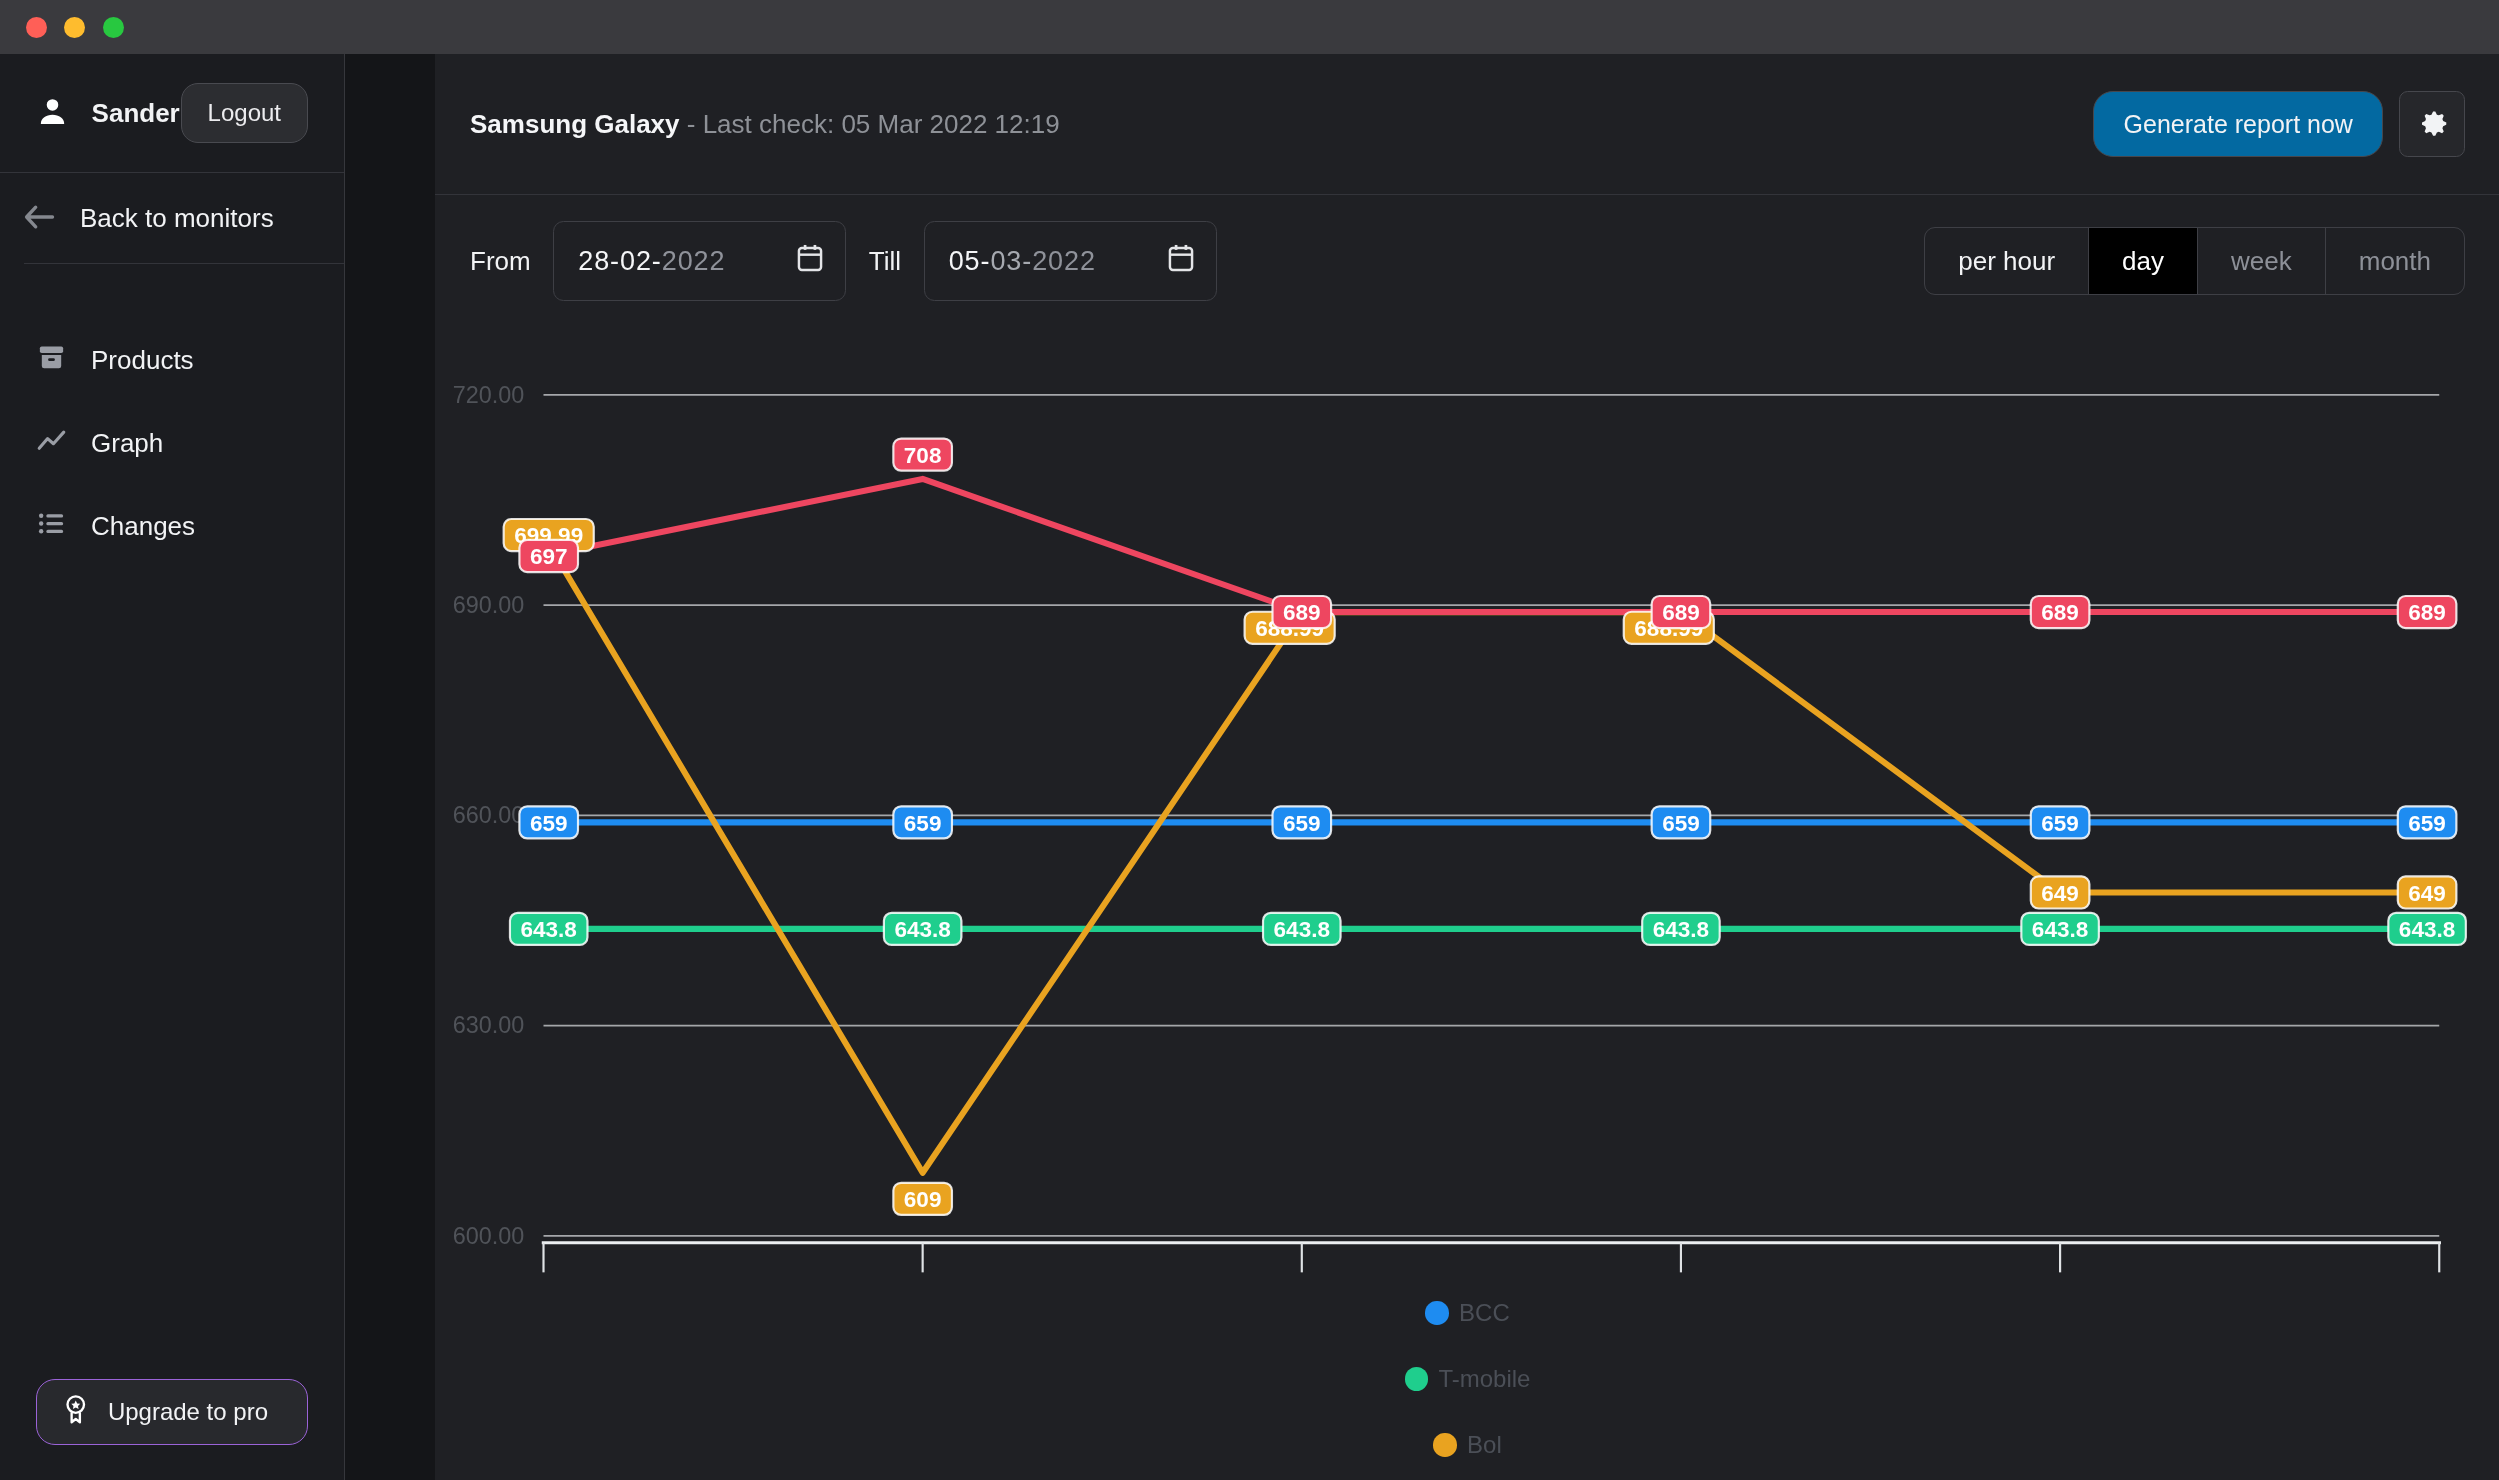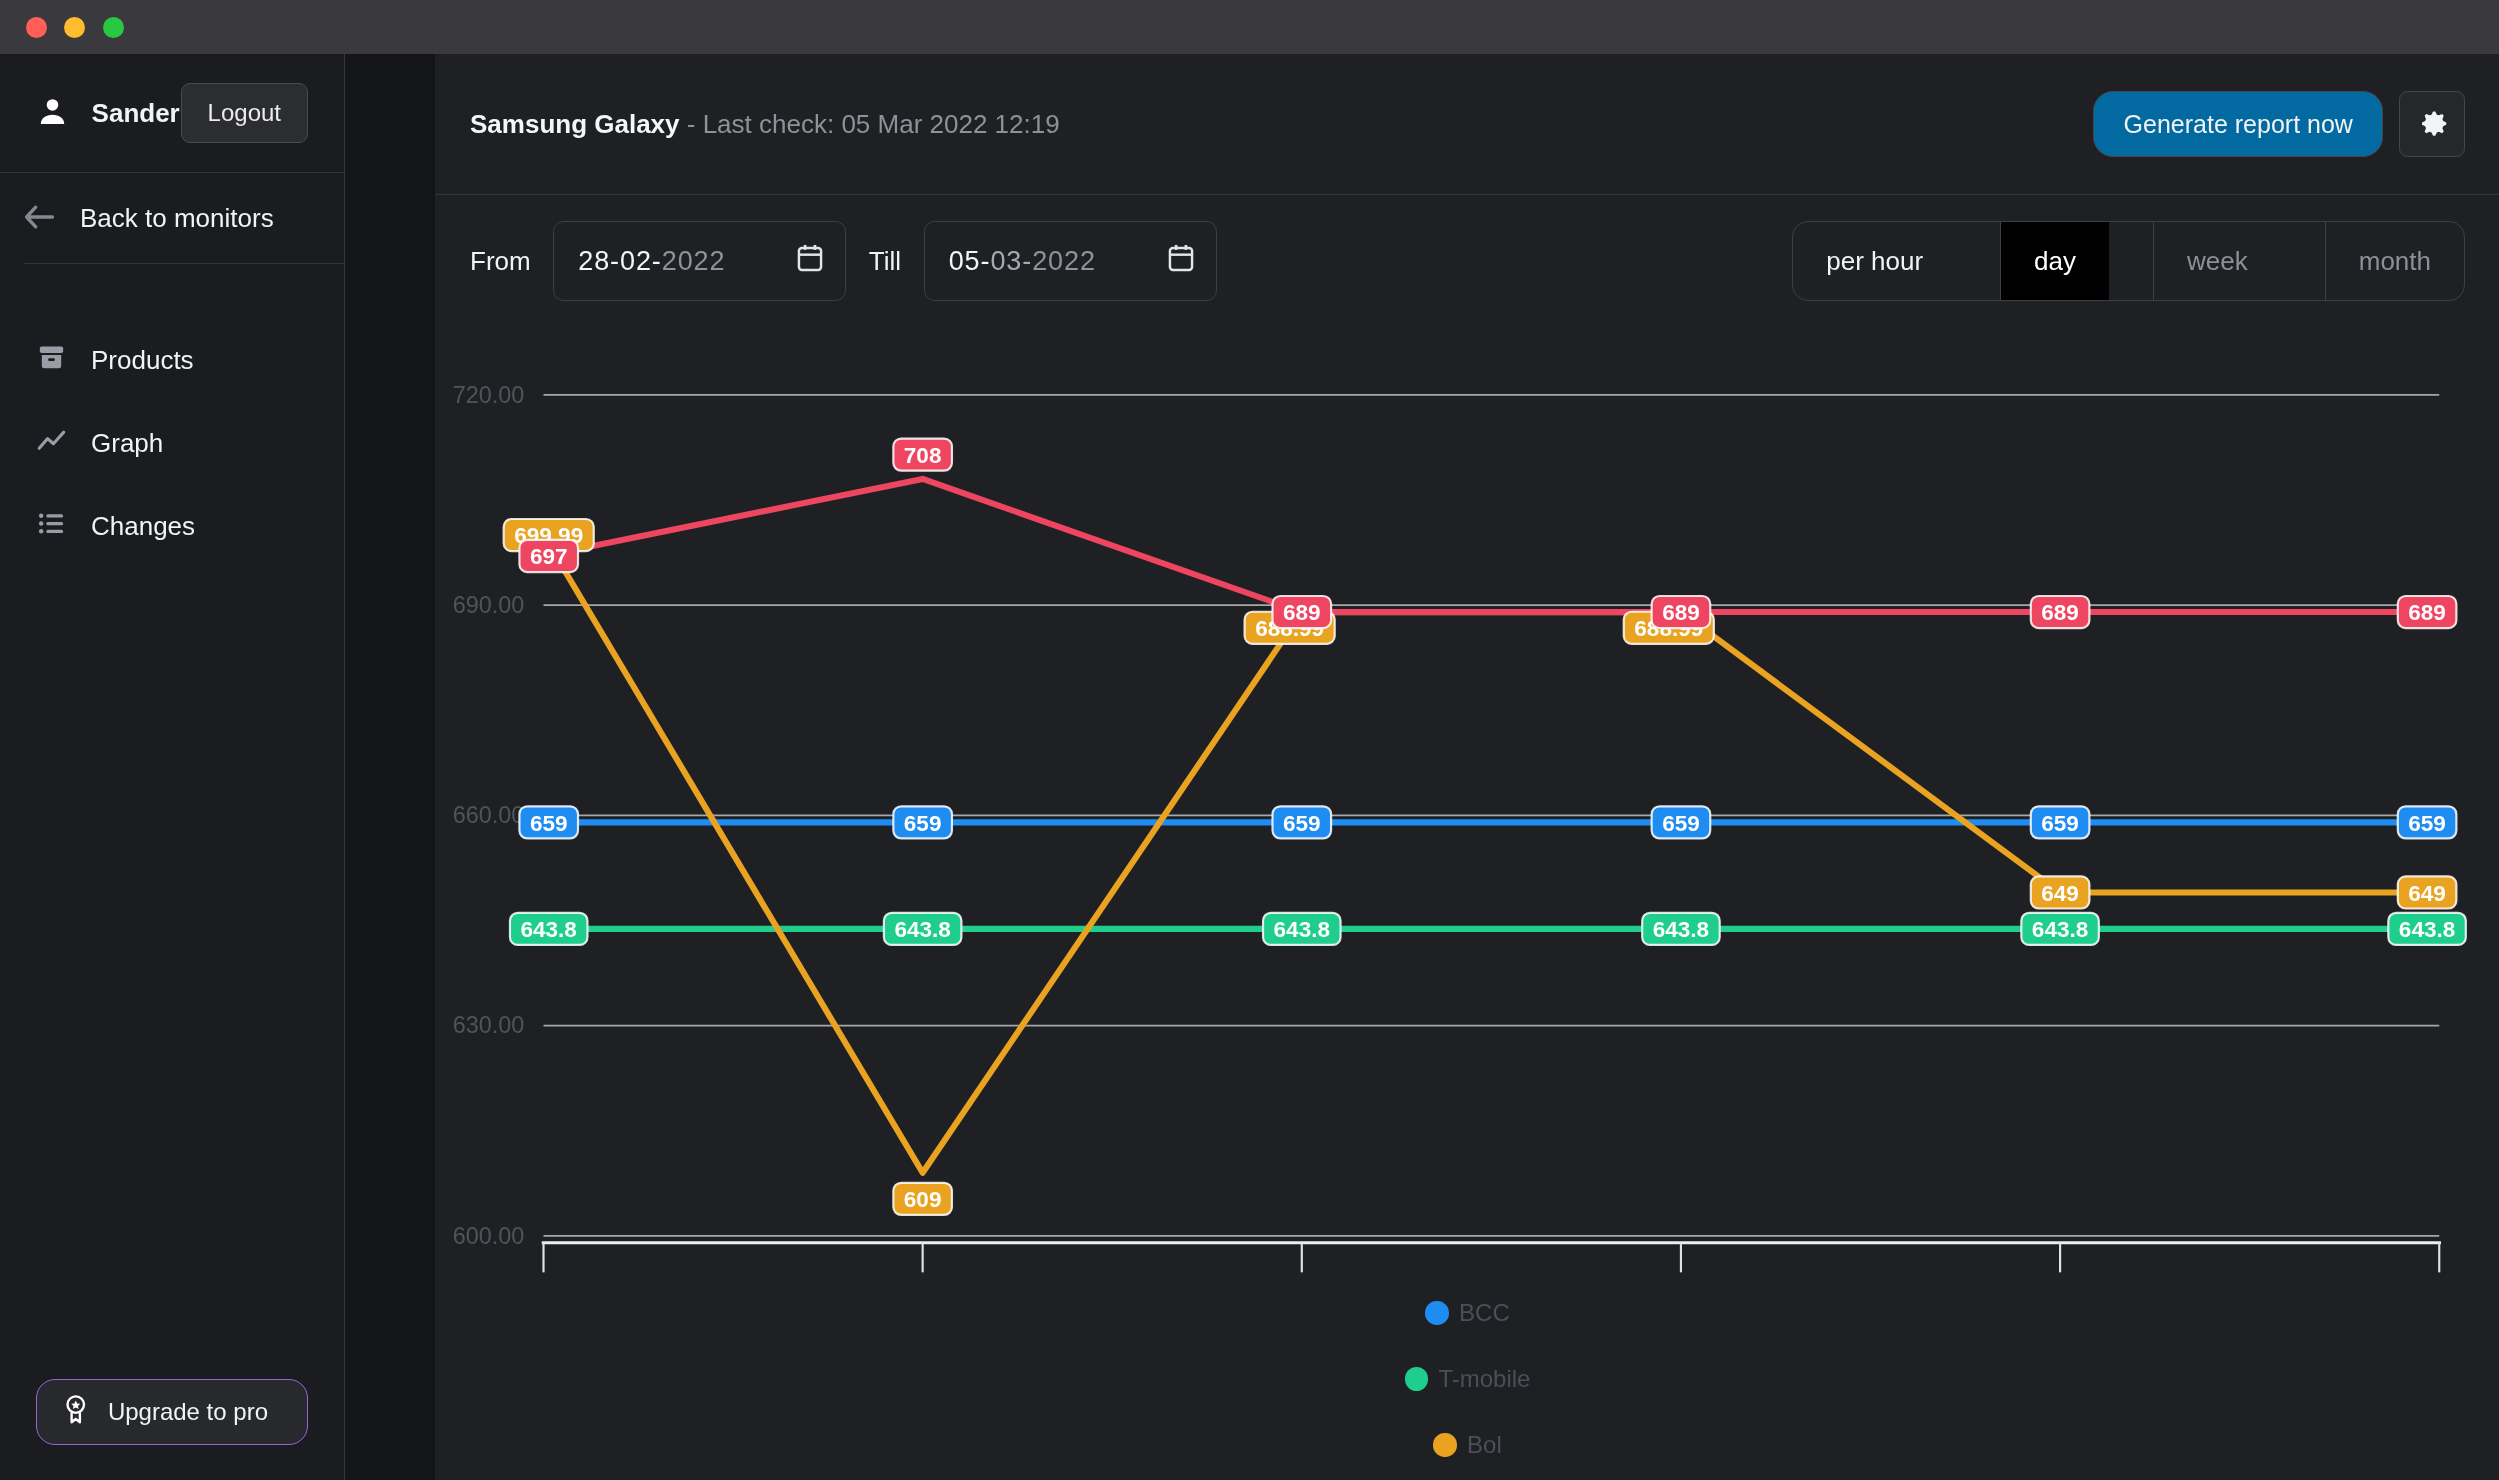--- a/index.html
+++ b/index.html
@@ -8,21 +8,21 @@
   .titlebar { position:absolute; left:0; top:0; width:2500px; height:54px; background:#3a3a3e; }
   .dots { position:absolute; left:26px; top:16.5px; display:flex; gap:17.4px; }
   .dot { width:21px; height:21px; border-radius:50%; }
   .dot.red{background:#ff5f57;} .dot.yellow{background:#febc2e;} .dot.green{background:#28c840;}
 
   .sidebar { position:absolute; left:0; top:54px; width:345px; height:1427px; background:#1b1c20;
              border-right:0.9px solid #36373c; }
   .user-row { height:119px; display:flex; align-items:center; padding:0 36px;
               border-bottom:0.9px solid #33343a; }
   .user-name { color:#f2f3f5; font-size:26px; font-weight:600; margin-left:22.6px; flex:1; }
-  .logout-btn { background:#2c2d31; border:1.3px solid #494a50; border-radius:9px;
+  .logout-btn { background:#2c2d31; border:1.3px solid #494a50; border-radius:17px;
                 color:#ececef; font-size:24px; padding:14.8px 26px; cursor:pointer;text-align:center; }
   .back-row { height:90px; display:flex; align-items:center; padding:0 21px; cursor:pointer; }
   .back-label { color:#f2f3f5; font-size:26px; font-weight:500; margin-left:24px; }
   .back-sep { height:0.9px; background:#33343a; margin:0 0 0 24px; }
   .menu { padding-top:29.5px; }
   .menu-item { height:83px; display:flex; align-items:flex-end; padding:0 36px; cursor:pointer; }
   .menu-item .label { color:#f2f3f5; font-size:26px; font-weight:500; margin-left:24px; }
   .upgrade-btn { position:absolute; left:36px; right:36px; bottom:36px; height:66px;
                  border:1.7px solid #9b63d8; border-radius:19px; background:#28292d;
                  display:flex; align-items:center; padding:0 24px; cursor:pointer; }
@@ -40,22 +40,22 @@
   .gear-btn { width:66px; height:66px; background:#26272b; border:1.3px solid #46474d;
               border-radius:8.7px; display:flex; align-items:center; justify-content:center; cursor:pointer; }
 
   .filterbar { height:132px; display:flex; align-items:center; padding:0 35px; gap:22.6px; }
   .filter-label { color:#f2f3f5; font-size:26px; }
   .date-input { width:293px; height:80px; border:1.3px solid #3e3f45; border-radius:10.4px;
                 display:flex; align-items:center; padding:0 21px 0 24px; font-size:27px;
                 letter-spacing:0.9px; cursor:text; }
   .date-input .val { flex:1; white-space:nowrap; }
   .d-bright { color:#f5f6f8; } .d-mid { color:#a6a9b0; } .d-dim { color:#8f929a; }
-  .toggle { margin-left:auto; height:80px; border:1.3px solid #3e3f45; border-radius:16px;
-            display:flex; overflow:hidden;gap:44px; }
+  .toggle { margin-left:auto; height:68px; border:1.3px solid #3e3f45; border-radius:11px;
+            display:flex; overflow:hidden; }
   .seg { display:flex; align-items:center; padding:0 33px; font-size:26px; color:#8d9098;
          cursor:pointer; border-left:0.9px solid #3e3f45; }
   .seg:first-child { border-left:none; }
   .seg.bright { color:#f2f3f5; }
   .seg.active { background:#000000; color:#ffffff; }
 
   #chart-svg { position:absolute; left:0; top:273px; }
   .legend { position:absolute; left:0; top:1245px; width:2065px; display:flex;
             justify-content:center; gap:38px; align-items:center;flex-direction:column; }
   .legend-item { display:flex; align-items:center; gap:10.4px; cursor:pointer; }

